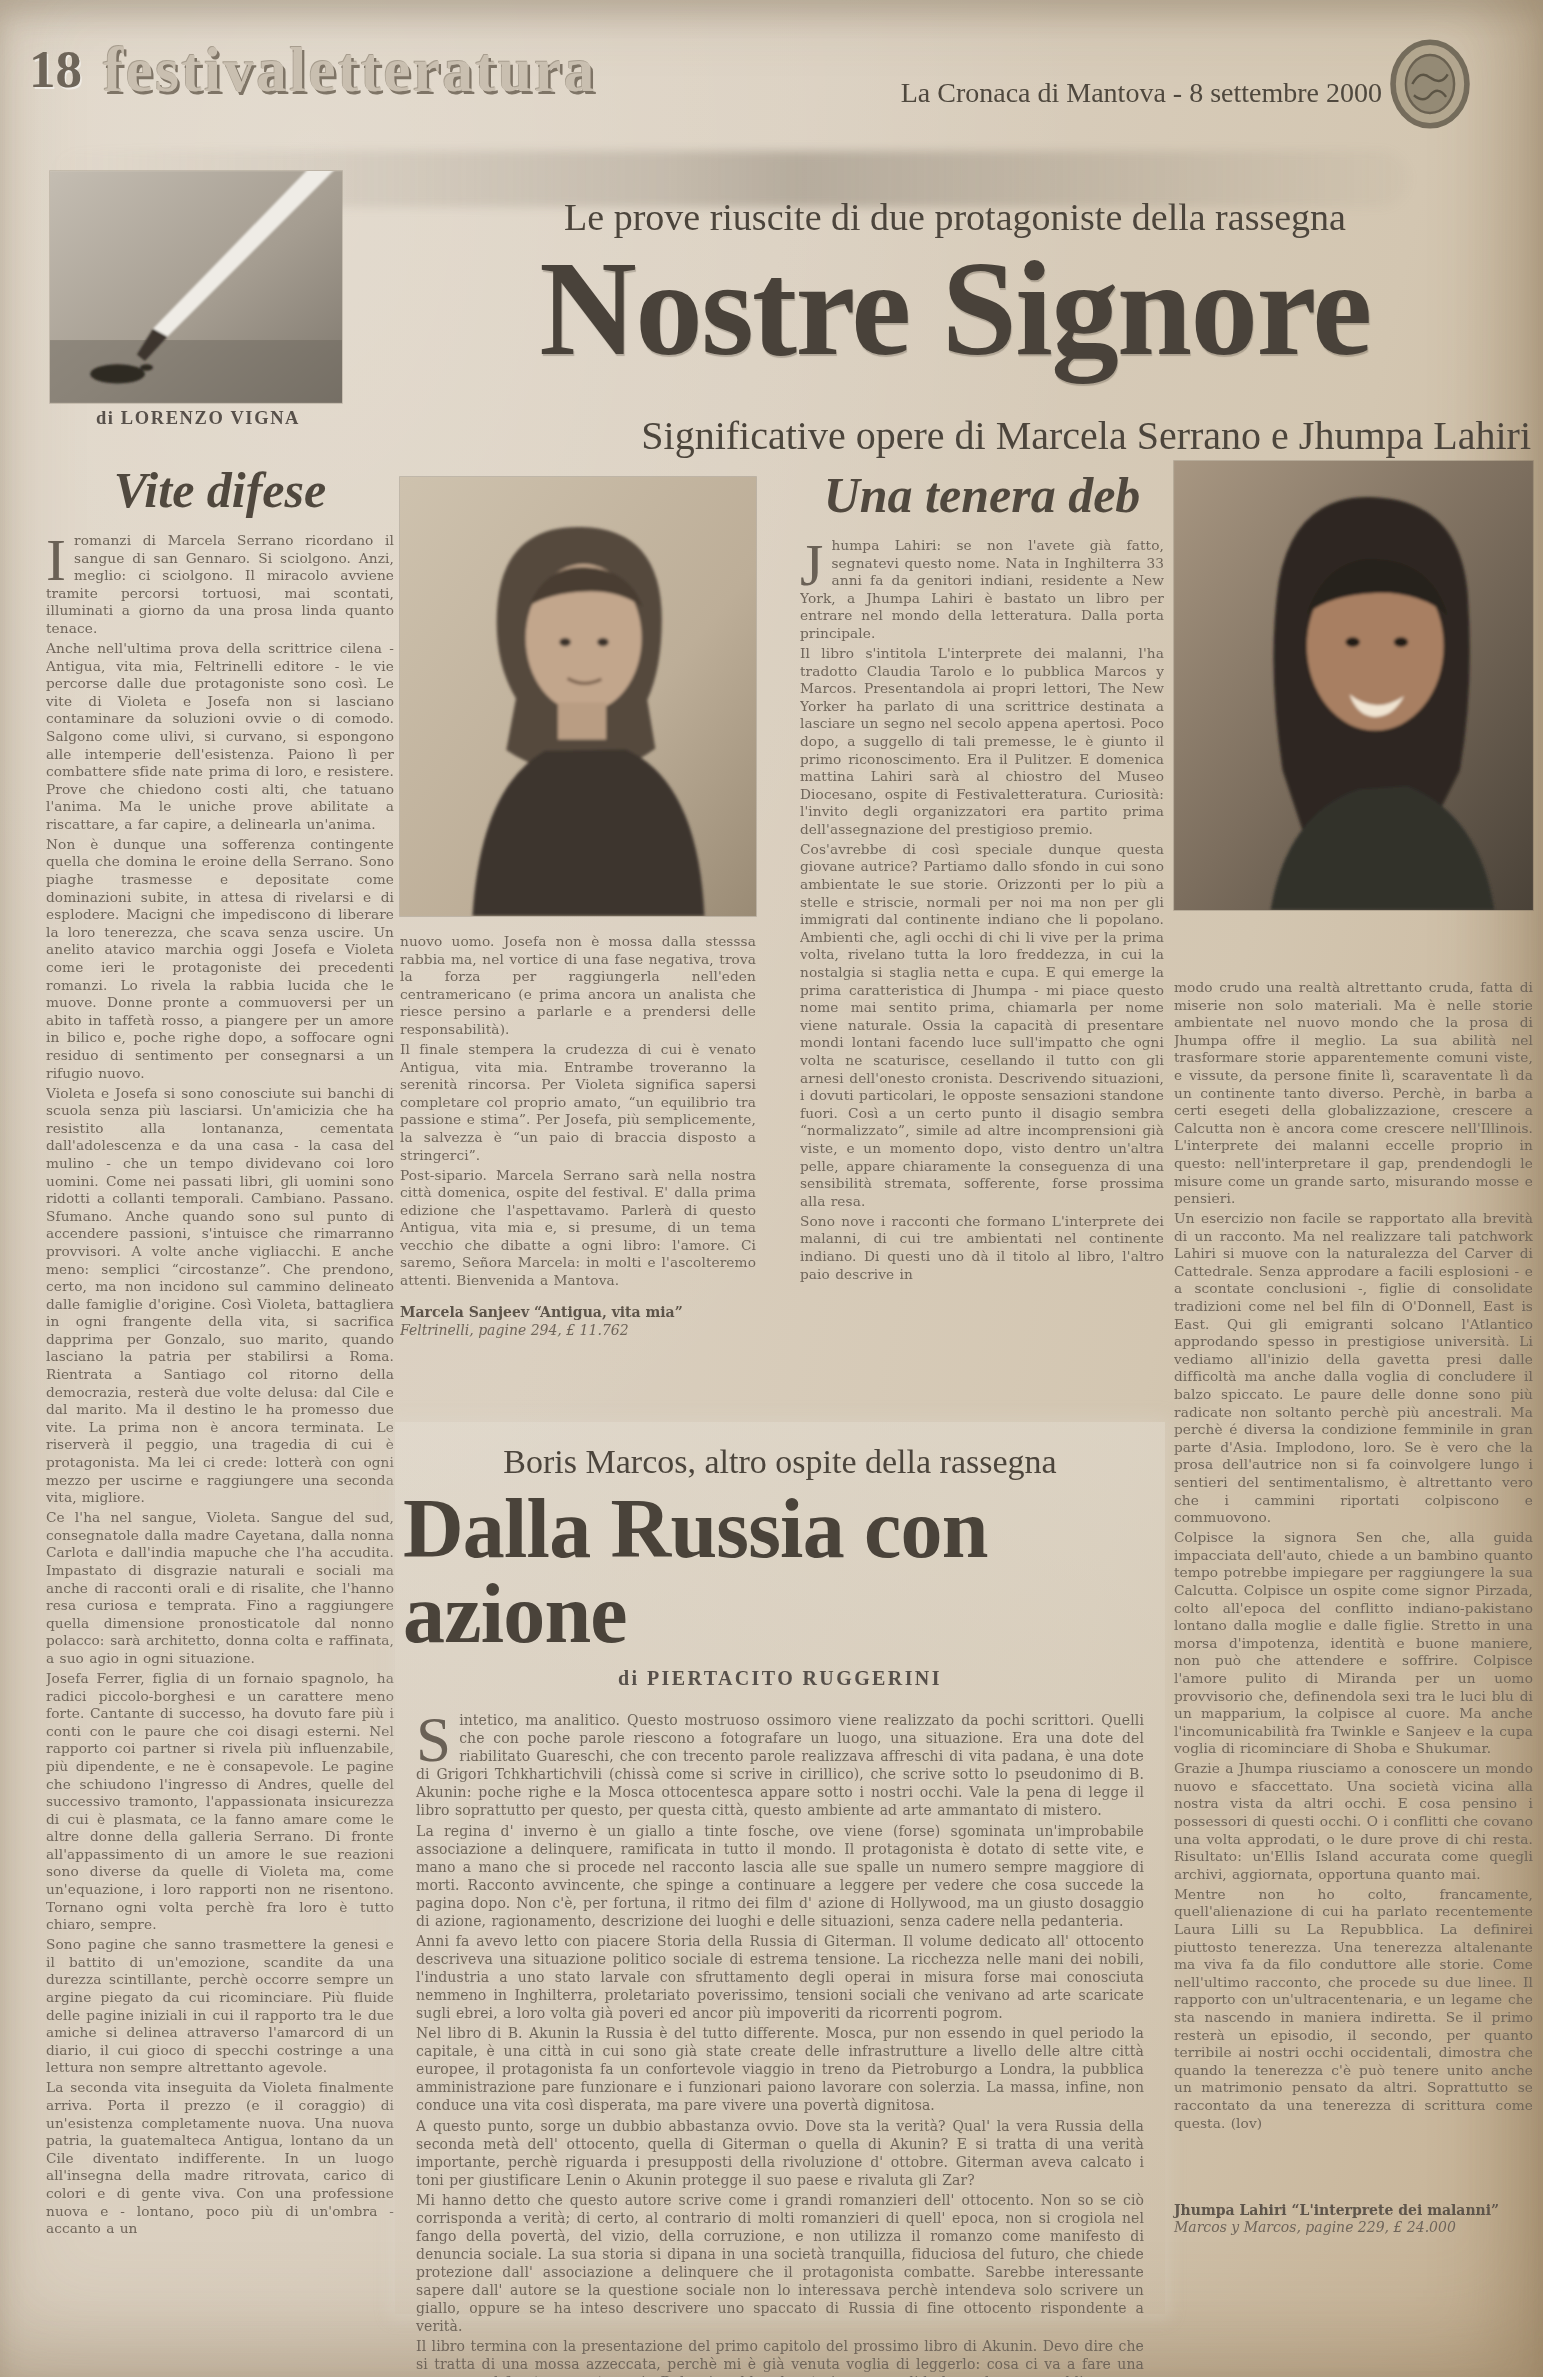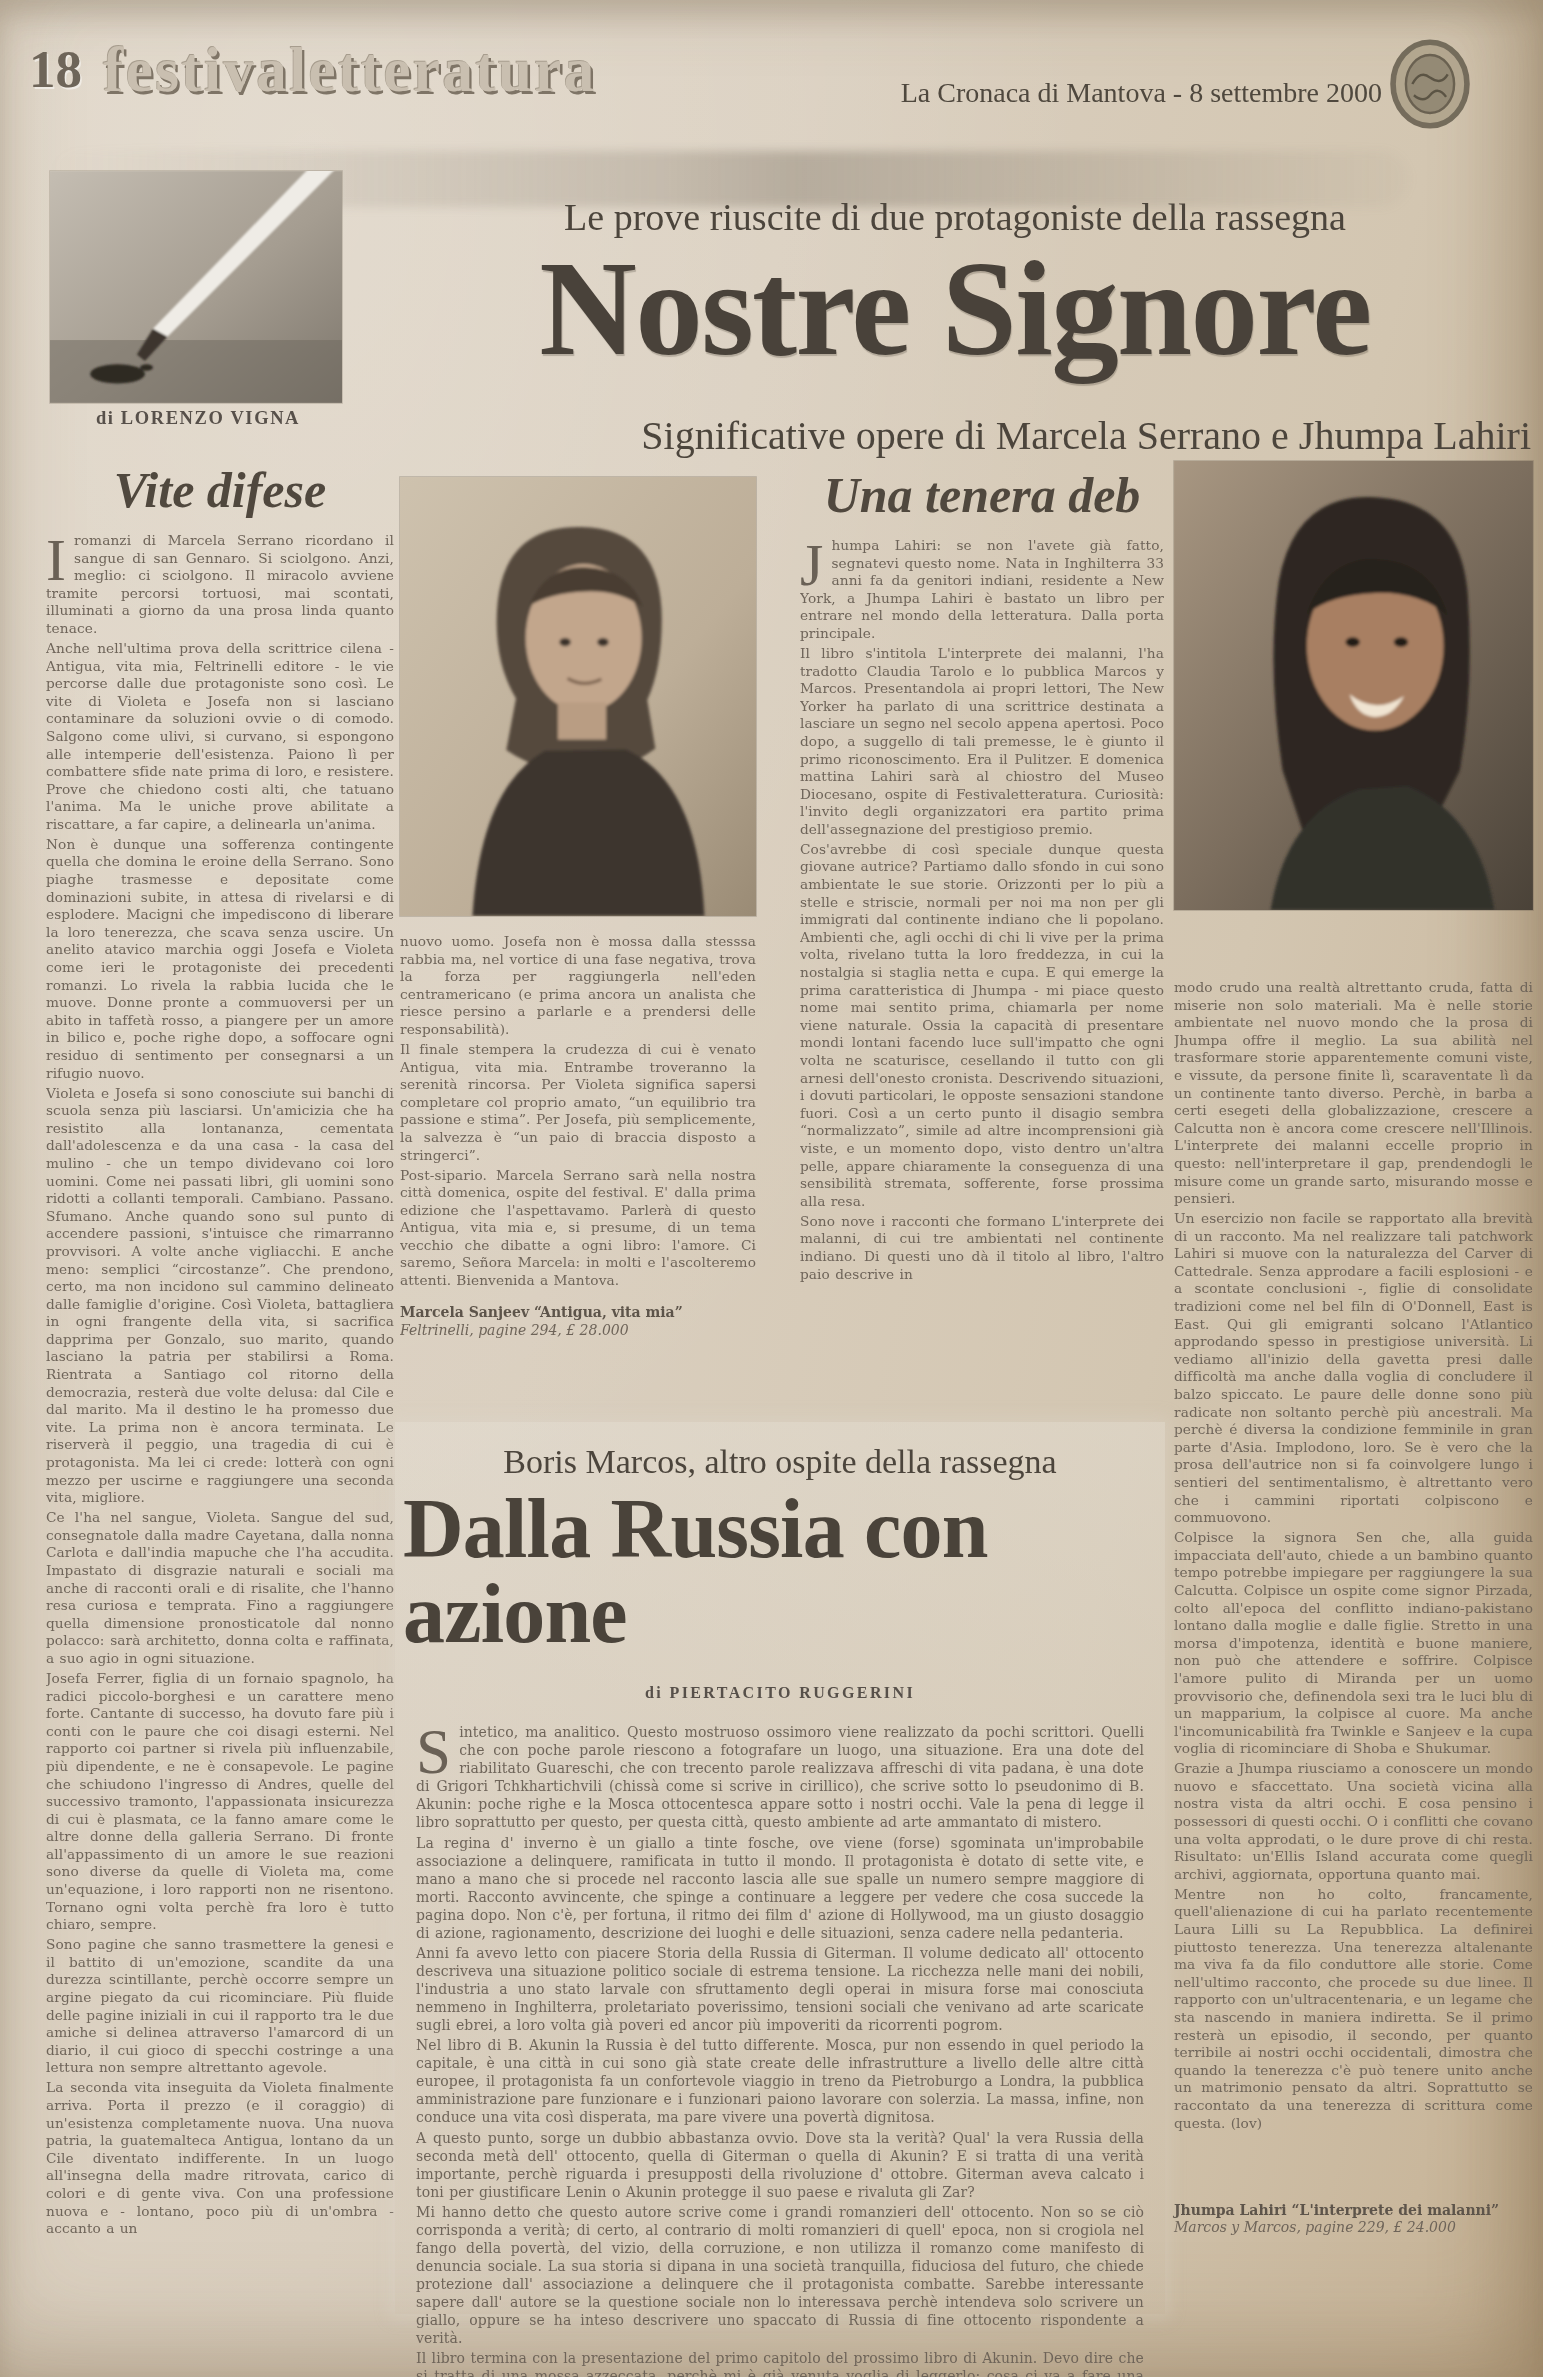--- a/index.html
+++ b/index.html
@@ -54,21 +54,21 @@
   .lahiri-caption{position:absolute;left:1174px;top:2187px;width:359px;}
   
   .akunin-panel{
     position:absolute;left:395px;top:1422px;width:770px;height:892px;
     background:linear-gradient(180deg, rgba(230,225,215,.45), rgba(218,210,196,.25) 60%, rgba(210,200,184,.15));
     box-shadow:0 0 14.5px 4.8px rgba(225,220,210,.25);
     padding:0;
   }
   .ak-kicker{margin:21px 16px 0;text-align:center;font-size:34px;color:#4c453c;}
   .ak-headline{margin:4.8px 8px 0;text-align:left;font-size:84px;line-height:1.02;font-weight:bold;color:#4a433a;letter-spacing:-0.8px;}
-  .ak-byline{margin:27px 0 21px;text-align:center;font-size:16px;font-weight:bold;letter-spacing:2.4px;color:#57504a;}
+  .ak-byline{margin:10px 0 21px;text-align:center;font-size:20px;font-weight:bold;letter-spacing:2.4px;color:#57504a;}
   .ak-body{padding:0 21px;}
   .ak-body .body-p{font-size:14px;line-height:18px;}
   .ak-body .drop::first-letter{font-size:63px;line-height:48px;}
 </style>
 </head>
 <body>
 
 <div class="page">
 
   <div class="page-num">18</div>
@@ -147,21 +147,21 @@
       </g>
     </svg>
   </div>
 
   <section class="col col-mid">
     <p class="body-p">nuovo uomo. Josefa non è mossa dalla stesssa rabbia ma, nel vortice di una fase negativa, trova la forza per raggiungerla nell'eden centramericano (e prima ancora un analista che riesce persino a parlarle e a prendersi delle responsabilità).</p>
     <p class="body-p">Il finale stempera la crudezza di cui è venato Antigua, vita mia. Entrambe troveranno la serenità rincorsa. Per Violeta significa sapersi completare col proprio amato, “un equilibrio tra passione e stima”. Per Josefa, più semplicemente, la salvezza è “un paio di braccia disposto a stringerci”.</p>
     <p class="body-p">Post-sipario. Marcela Serrano sarà nella nostra città domenica, ospite del festival. E' dalla prima edizione che l'aspettavamo. Parlerà di questo Antigua, vita mia e, si presume, di un tema vecchio che dibatte a ogni libro: l'amore. Ci saremo, Señora Marcela: in molti e l'ascolteremo attenti. Bienvenida a Mantova.</p>
     <div class="book-caption">
       <p class="t">Marcela Sanjeev “Antigua, vita mia”</p>
-      <p class="p">Feltrinelli, pagine 294, £ 28.000</p>
+      <p class="p">Feltrinelli, pagine 294, £ 11.762</p>
     </div>
   </section>
 
   <section class="col col-deb">
     <h2 class="art-title">Una tenera deb</h2>
     <p class="body-p drop">Jhumpa Lahiri: se non l'avete già fatto, segnatevi questo nome. Nata in Inghilterra 33 anni fa da genitori indiani, residente a New York, a Jhumpa Lahiri è bastato un libro per entrare nel mondo della letteratura. Dalla porta principale.</p>
     <p class="body-p">Il libro s'intitola L'interprete dei malanni, l'ha tradotto Claudia Tarolo e lo pubblica Marcos y Marcos. Presentandola ai propri lettori, The New Yorker ha parlato di una scrittrice destinata a lasciare un segno nel secolo appena apertosi. Poco dopo, a suggello di tali premesse, le è giunto il primo riconoscimento. Era il Pulitzer. E domenica mattina Lahiri sarà al chiostro del Museo Diocesano, ospite di Festivaletteratura. Curiosità: l'invito degli organizzatori era partito prima dell'assegnazione del prestigioso premio.</p>
     <p class="body-p">Cos'avrebbe di così speciale dunque questa giovane autrice? Partiamo dallo sfondo in cui sono ambientate le sue storie. Orizzonti per lo più a stelle e striscie, normali per noi ma non per gli immigrati dal continente indiano che li popolano. Ambienti che, agli occhi di chi li vive per la prima volta, rivelano tutta la loro freddezza, in cui la nostalgia si staglia netta e cupa. E qui emerge la prima caratteristica di Jhumpa - mi piace questo nome mai sentito prima, chiamarla per nome viene naturale. Ossia la capacità di presentare mondi lontani facendo luce sull'impatto che ogni volta ne scaturisce, cesellando il tutto con gli arnesi dell'onesto cronista. Descrivendo situazioni, i dovuti particolari, le opposte sensazioni standone fuori. Così a un certo punto il disagio sembra “normalizzato”, simile ad altre incomprensioni già viste, e un momento dopo, visto dentro un'altra pelle, appare chiaramente la conseguenza di una sensibilità stremata, sofferente, forse prossima alla resa.</p>
     <p class="body-p">Sono nove i racconti che formano L'interprete dei malanni, di cui tre ambientati nel continente indiano. Di questi uno dà il titolo al libro, l'altro paio descrive in</p>
   </section>

